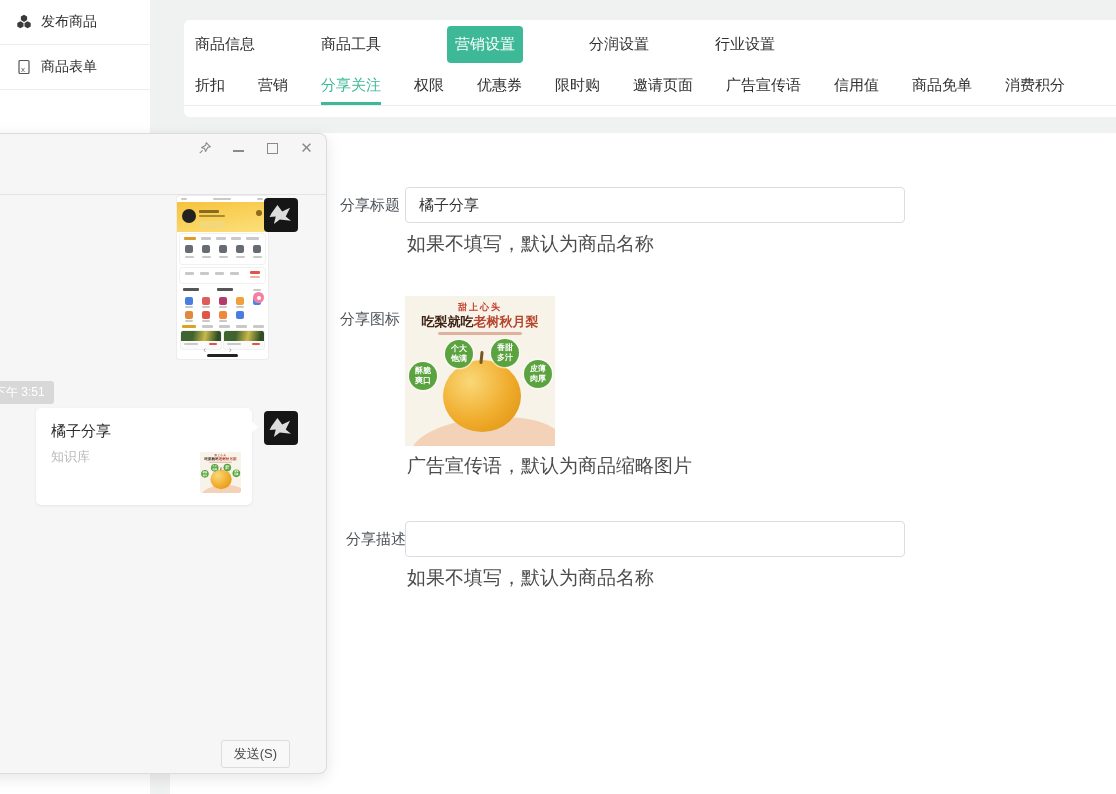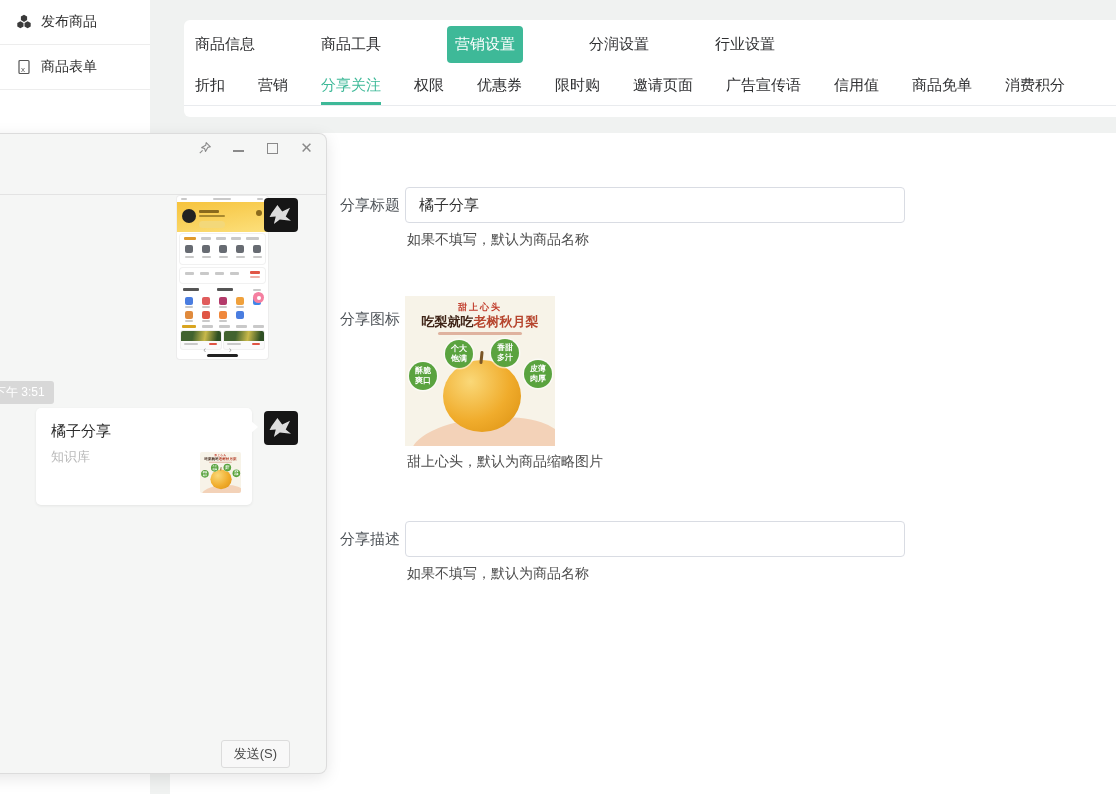--- a/index.html
+++ b/index.html
@@ -21,21 +21,21 @@
   .tab2{font-size:15px;color:#303133;line-height:34px;height:37px;cursor:pointer;
         position:relative;white-space:nowrap;}
   .tab2.active{color:#3eb998;}
   .tab2.active::after{content:"";position:absolute;left:0;right:0;bottom:0;height:3px;background:#3eb998;}
   
   .content-panel{position:absolute;left:170px;top:133px;width:946px;height:661px;background:#fff;z-index:1;}
   .f-label{position:absolute;font-size:15px;color:#4e5358;text-align:center;}
   .f-input{position:absolute;left:235px;width:472px;height:34px;border:1px solid #d9dce3;border-radius:4px;
            background:#fff;font-size:15px;color:#333;padding:0 13px;outline:none;
            font-family:"Liberation Sans","DejaVu Sans",sans-serif;}
-  .f-hint{position:absolute;left:237px;font-size:14px;color:#4c4c4c;}
+  .f-hint{position:absolute;left:237px;font-size:19px;color:#4c4c4c;}
   
   .promo{width:150px;height:150px;background:#f7f3e8;position:relative;overflow:hidden;}
   .promo .ribbon{position:absolute;top:5px;left:0;right:0;text-align:center;color:#c13b2a;
                  font-size:9px;font-weight:bold;letter-spacing:2px;}
   .promo .headline{position:absolute;top:17px;left:0;right:0;text-align:center;font-size:13px;
                    font-weight:bold;white-space:nowrap;}
   .promo .hl-a{color:#3f2417;}
   .promo .hl-b{color:#b6452e;}
   .promo .subline{position:absolute;top:36px;left:33px;width:84px;height:3px;border-radius:2px;
                   background:rgba(193,99,70,.45);}
@@ -162,23 +162,23 @@
         <div class="pb pb2">
             <span>酥脆</span>
             <span>爽口</span>
           </div>
         <div class="pb pb3">
             <span>皮薄</span>
             <span>肉厚</span>
           </div>
       </div>
     </div>
-    <span class="f-hint" style="top:320px;">甜上心头，默认为商品缩略图片</span>
-
-    <span class="f-label" style="left:170px;top:397px;font-family:Liberation Mono, monospace;">分享描述</span>
+    <span class="f-hint" style="top:320px;">广告宣传语，默认为商品缩略图片</span>
+
+    <span class="f-label" style="left:176px;top:397px;font-family:Liberation Mono, monospace;">分享描述</span>
     <input class="f-input" style="top: 388px;" type="text" value="">
     <span class="f-hint" style="top:432px;">如果不填写，默认为商品名称</span>
   </div>
 
   <div class="chat-window">
     <div class="chat-header">
       <div class="win-controls">
         <div class="wc">
           <svg width="14" height="14" viewBox="0 0 14 14">
             <path d="M8.2 1.6l4.2 4.2-2.6.6-2.3 4-.9-2.9-2.9-.9 4-2.3z" fill="none" stroke="#8a8a8a" stroke-width="1.1" stroke-linejoin="round"></path>

